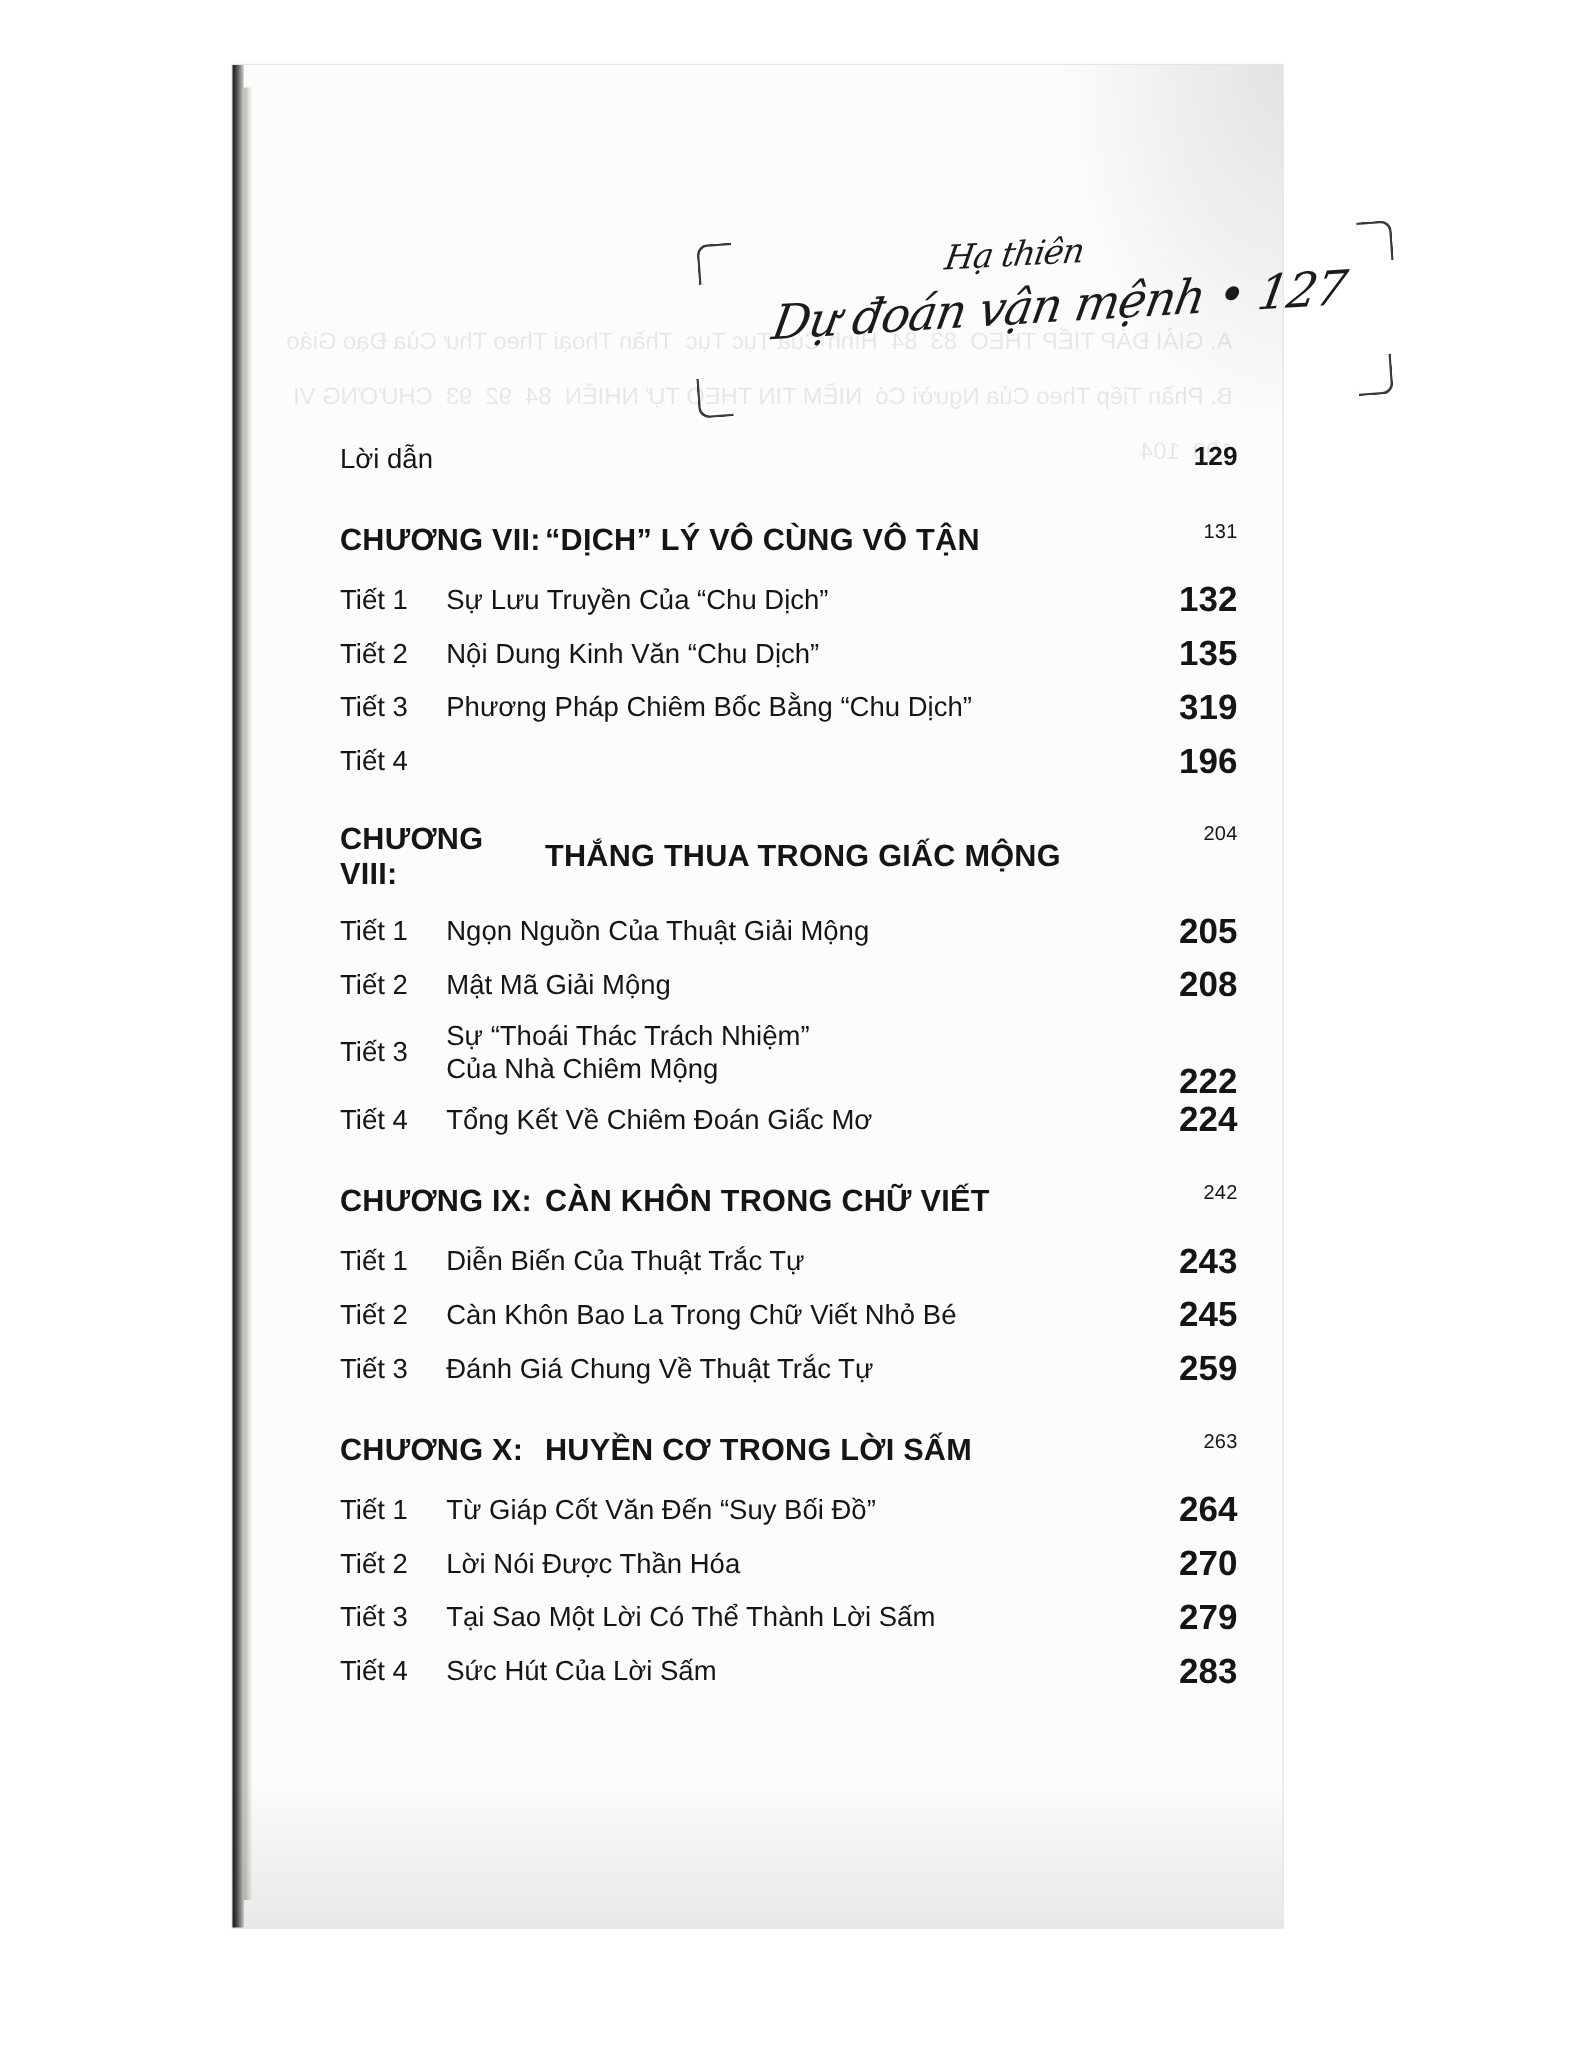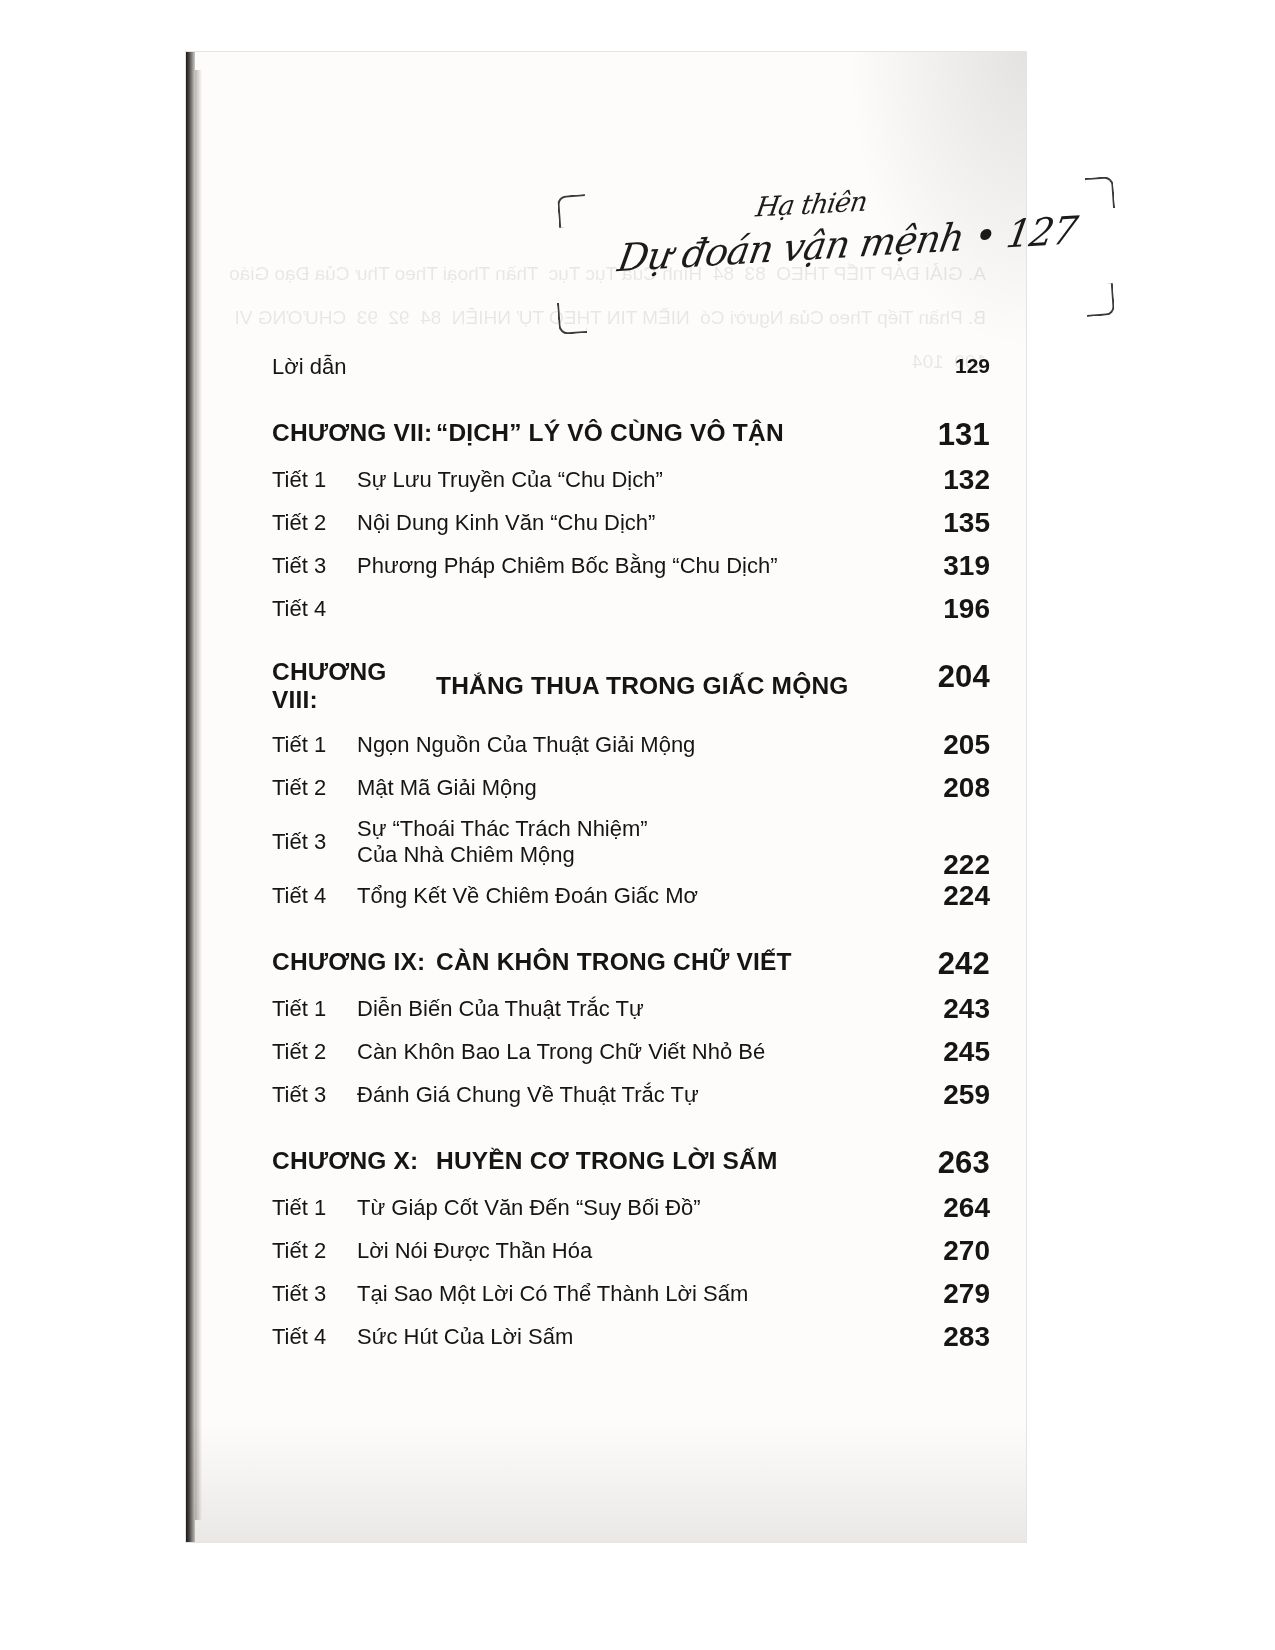--- a/index.html
+++ b/index.html
@@ -151,21 +151,21 @@
     font-weight: bold;
     font-size: 24.5px;
     font-family: "Liberation Sans", sans-serif;
     letter-spacing: 0.2px;
     margin-top: 34px;
     margin-bottom: 16px;
     min-height: 33px;
   }
   .chapter .num { width: 164px; flex: 0 0 164px; }
   .chapter .ttl { flex: 1 1 auto; padding-right: 80px; }
-  .chapter .pg { font-size: 31px; top: 1px; font-weight: bold; }
+  .chapter .pg { font-size: 16px; top: 1px; font-weight: normal; }
 
   
   .section {
     font-size: 22px;
     font-family: "Liberation Sans", sans-serif;
     margin-bottom: 13px;
     min-height: 30px;
   }
   .section .num {
     width: 85px;

